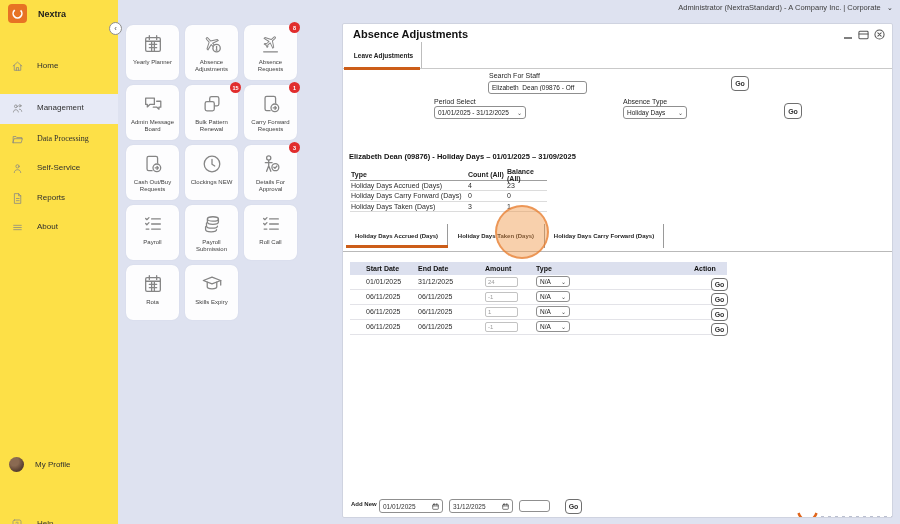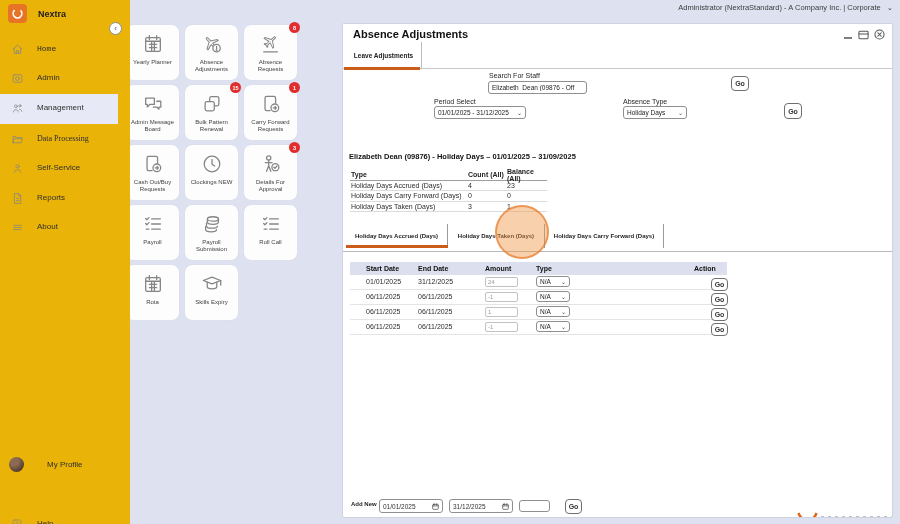--- a/index.html
+++ b/index.html
@@ -4,21 +4,21 @@
 <style>
   * { margin:0; padding:0; box-sizing:border-box; }
   html,body { width:900px; height:524px; overflow:hidden; }
   body { font-family:"Liberation Sans", sans-serif; background:#dee2f0; position:relative; color:#222; }
   svg { display:block; }
 
   
   .user-info { position:absolute; top:3px; right:7px; font-size:7.5px; color:#3c3c3c; display:flex; align-items:center; gap:6px; }
 
   
-  .sidebar { position:absolute; left:0; top:0; width:130px; height:524px; background:#eab308; z-index:2; }
+  .sidebar { position:absolute; left:0; top:0; width:118px; height:524px; background:#fde047; z-index:2; }
   .brand { position:absolute; left:8px; top:4px; display:flex; align-items:center; gap:11px; }
   .brand-logo { width:19px; height:19px; border-radius:4px; background:#e77324; display:flex; align-items:center; justify-content:center; }
   .brand-name { font-size:9px; font-weight:bold; color:#1d1d1d; }
   .nav-item { position:absolute; left:0; width:118px; display:flex; align-items:center; gap:13px; padding-left:11px; cursor:pointer; }
   .nav-item .nlabel { font-size:8px; color:#2e2e2e; line-height:1.15; }
   .nav-active-band { position:absolute; left:0; top:94px; width:118px; height:30px; background:#e7eaf6; }
   .nav-icon { flex:0 0 13px; }
 
   
   .collapse-btn { position:absolute; left:109px; top:22px; width:13px; height:13px; border-radius:50%; background:#fff; border:1px solid #8d8d8d; z-index:3; font-size:8px; line-height:10px; text-align:center; color:#555; cursor:pointer; padding:0; }
@@ -93,38 +93,29 @@
     <span class="brand-logo">
       <svg width="15" height="15" viewBox="0 0 24 24">
           <g transform="rotate(-45 12 12)">
             <circle cx="12" cy="12" r="7" stroke="#fff" stroke-width="2.6" fill="none" stroke-dasharray="33 11"></circle>
           </g>
         </svg>
     </span>
     <span class="brand-name">Nextra</span>
   </div>
 
-  <div class="nav-item" style="top:39px;height:20px;font-family:Liberation Mono, monospace;">
+  <div class="nav-item" style="top:56px;height:20px;">
     <span class="nav-icon">
         <svg width="13" height="13" viewBox="0 0 24 24" class="ic">
           <path d="M4 11l8-7 8 7"></path>
           <path d="M6 10v9h12v-9"></path>
           <path d="M10 19v-5h4v5"></path>
         </svg>
       </span>
     <span class="nlabel">Home</span>
-  </div>
-  <div class="nav-item" style="top:68px;height:20px;">
-    <span class="nav-icon">
-        <svg width="13" height="13" viewBox="0 0 24 24" class="ic">
-          <rect x="4" y="5" width="16" height="14" rx="2"></rect>
-          <circle cx="12" cy="12" r="3.5"></circle>
-        </svg>
-      </span>
-    <span class="nlabel">Admin</span>
   </div>
   <div class="nav-item" style="top:98px;height:20px;">
     <span class="nav-icon">
         <svg width="13" height="13" viewBox="0 0 24 24" class="ic">
           <circle cx="9" cy="8" r="2.6"></circle>
           <path d="M4.5 18.5c0-2.6 2-4.2 4.5-4.2s4.5 1.6 4.5 4.2"></path>
           <circle cx="16.5" cy="7" r="2"></circle>
           <path d="M15.5 13.3c2.4 0 4.3 1.5 4.3 4"></path>
         </svg>
       </span>
@@ -160,21 +151,21 @@
   </div>
   <div class="nav-item" style="top:217px;height:20px;">
     <span class="nav-icon">
         <svg width="13" height="13" viewBox="0 0 24 24" class="ic">
           <path d="M5 8h14M5 12h14M5 16h14"></path>
         </svg>
       </span>
     <span class="nlabel">About</span>
   </div>
 
-  <div class="nav-item" style="top:456px;height:17px;gap:23px;padding-left:9px;">
+  <div class="nav-item" style="top:456px;height:17px;gap:11px;padding-left:9px;">
     <span class="avatar"></span>
     <span class="nlabel">My Profile</span>
   </div>
   <div class="nav-item" style="top:479px;height:17px;margin-top:36px;">
     <span class="nav-icon">
         <svg width="12" height="12" viewBox="0 0 24 24" class="ic">
           <rect x="4" y="4" width="16" height="16" rx="3"></rect>
           <path d="M9.8 10a2.2 2.2 0 1 1 3.4 1.9c-.8.5-1.2 1-1.2 1.8"></path>
           <circle cx="12" cy="16.5" r=".5" fill="#858585"></circle>
         </svg>

